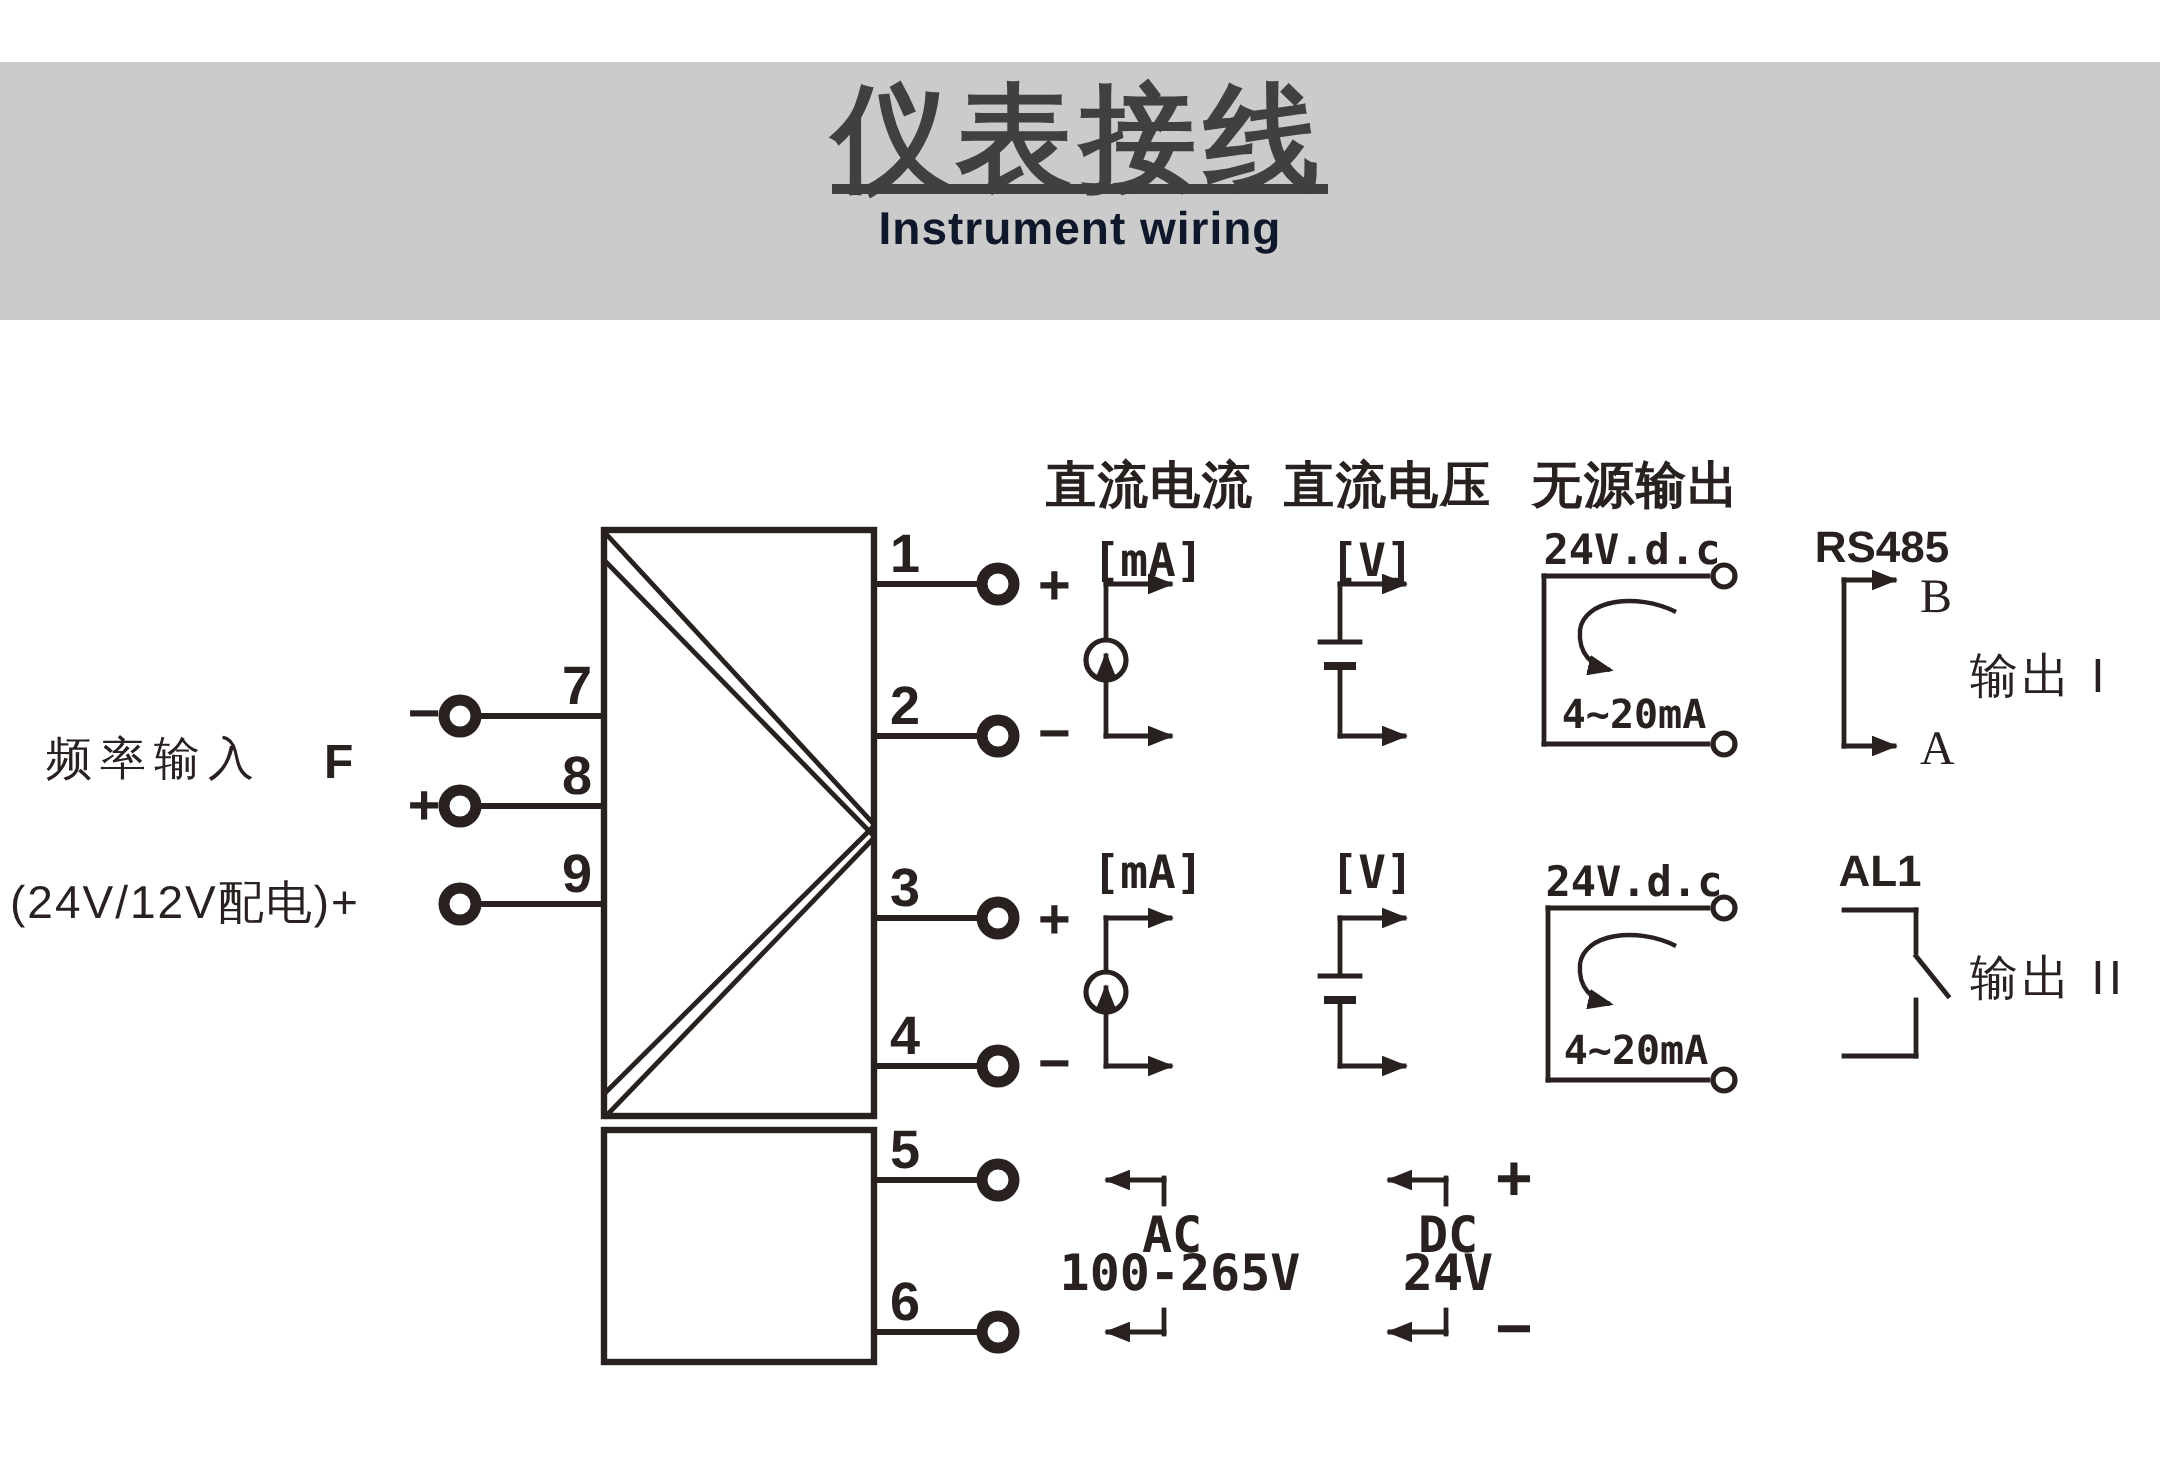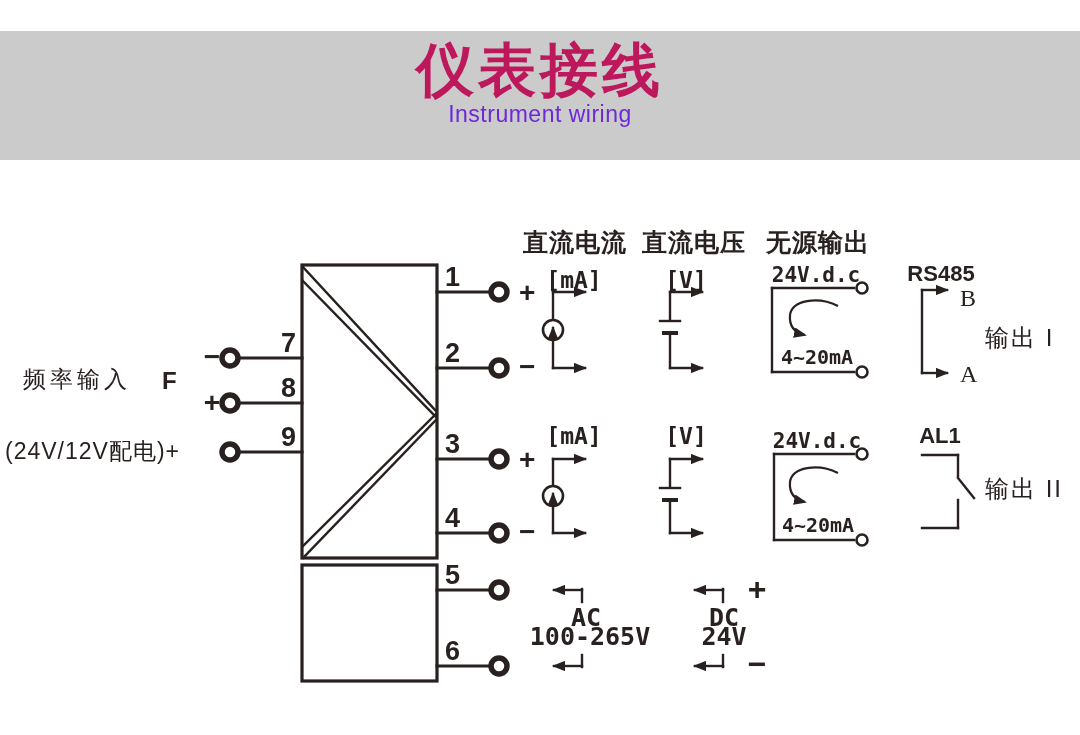--- a/index.html
+++ b/index.html
@@ -1,22 +1,22 @@
 <!DOCTYPE html>
 <html><head>
 <meta charset="utf-8">
 <style>
   html,body{margin:0;padding:0;background:#ffffff;}
   .page{position:relative;width:1080px;height:735px;background:#ffffff;overflow:hidden;
         font-family:"Liberation Sans",sans-serif;}
   .banner{position:absolute;top:31px;left:0;width:1080px;height:129px;background:#cbcbcb;
           display:flex;flex-direction:column;align-items:center;justify-content:flex-start;}
   .banner h1{margin:10px 0 0 0;font-size:58px;line-height:1.0;font-weight:800;
-             letter-spacing:4px;color:#be185d;font-family:"Liberation Sans",sans-serif;}
-  .banner .subtitle{margin-top:2px;font-size:23px;font-weight:400;color:#6d28d9;
+             letter-spacing:4px;color:#404040;font-family:"Liberation Sans",sans-serif;text-decoration:underline;}
+  .banner .subtitle{margin-top:2px;font-size:23px;font-weight:700;color:#0f172a;
                     letter-spacing:0.5px;font-family:"Liberation Sans",sans-serif;}
   svg.diagram{position:absolute;top:0;left:0;display:block;}
   
   .ln{stroke:#292120;stroke-width:3;fill:none;stroke-linecap:square;}
   .ln2{stroke:#292120;stroke-width:2.4;fill:none;stroke-linecap:square;}
   .lnT{stroke:#292120;stroke-width:4;fill:none;stroke-linecap:square;}
   .box{fill:none;stroke:#292120;stroke-width:3.2;}
   .ring{fill:#ffffff;stroke:#292120;stroke-width:5.5;}
   .dot{fill:#ffffff;stroke:#292120;stroke-width:2.6;}
   .arc{stroke:#292120;stroke-width:2.2;fill:none;}

